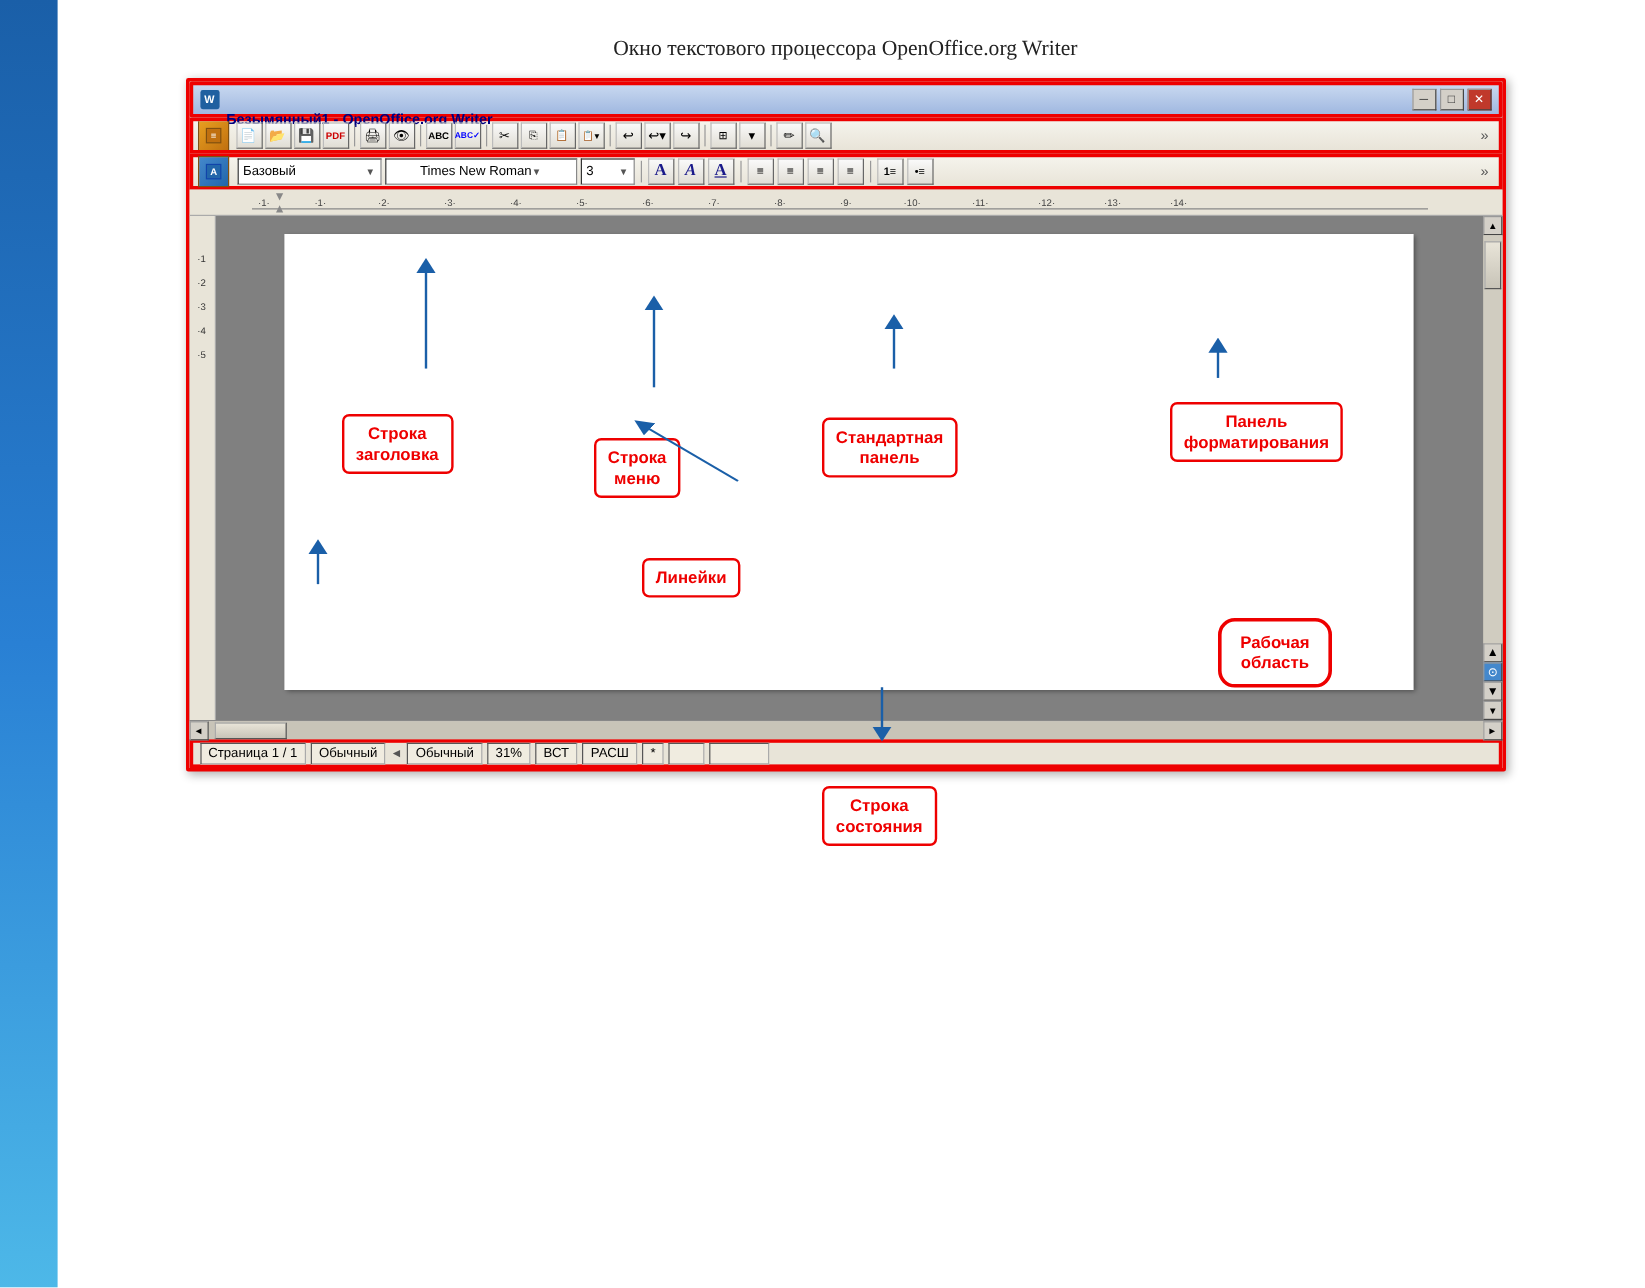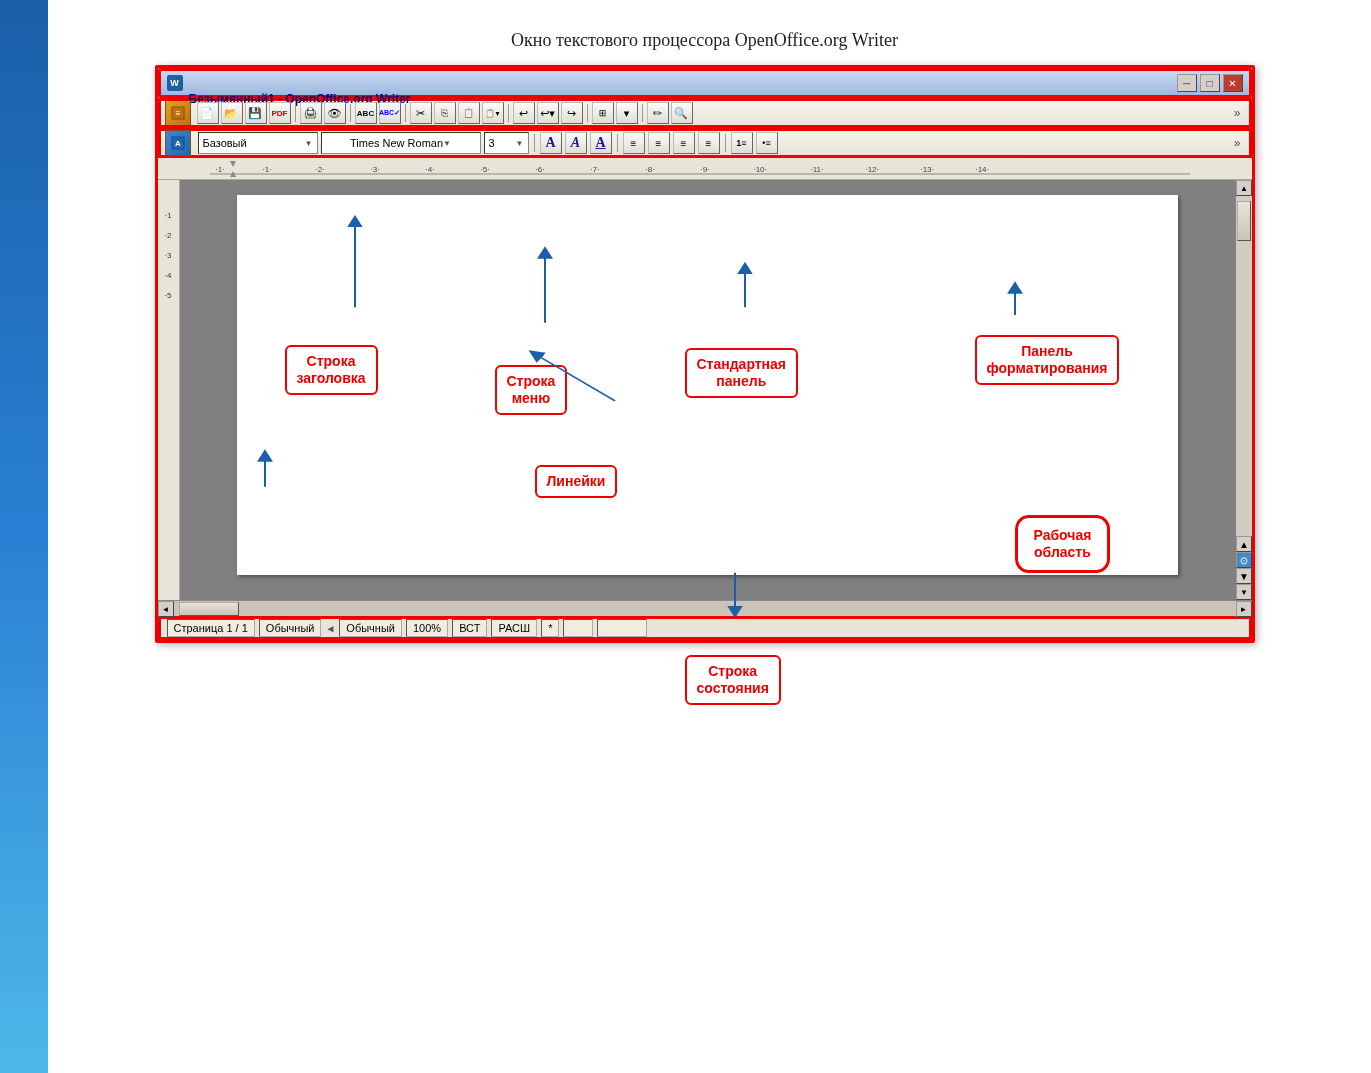--- a/index.html
+++ b/index.html
@@ -561,21 +561,21 @@
         </div>
         <div style="width:16px; height:16px; background:#d4d0c8; border:1px outset #999; display:flex; align-items:center; justify-content:center; font-size:8px; cursor:pointer;">►</div>
       </div>
 
       <div class="oo-statusbar">
         <div class="status-item">Страница 1 / 1</div>
         <div class="status-item">Обычный</div>
 
         <div style="font-size:10px; color:#555;">◄</div>
         <div class="status-item">Обычный</div>
-        <div class="status-item">100%</div>
+        <div class="status-item">31%</div>
         <div class="status-item">ВСТ</div>
         <div class="status-item">РАСШ</div>
         <div class="status-item">*</div>
         <div class="status-item" style="width:30px;">&nbsp;</div>
         <div class="status-item" style="width:50px;">&nbsp;</div>
       </div>
     </div>
 
     <svg class="arrows-svg" viewBox="0 0 1100 740" preserveAspectRatio="none" style="position:absolute; top:0; left:0; width:100%; height:100%; pointer-events:none; z-index:9;">
 

